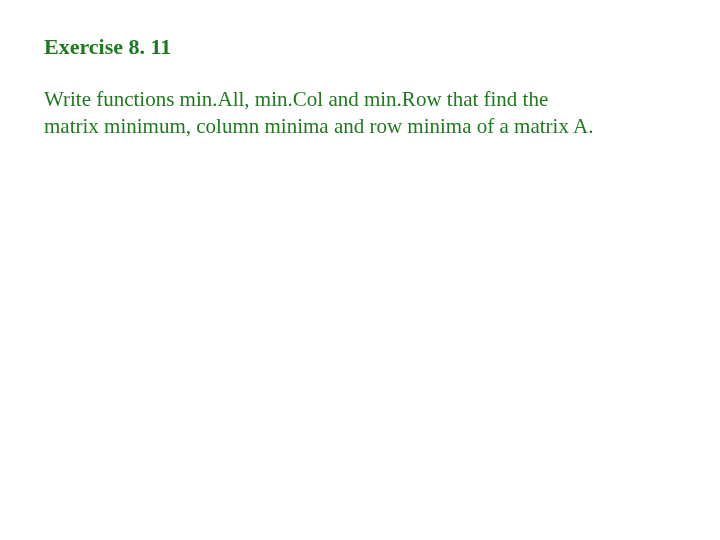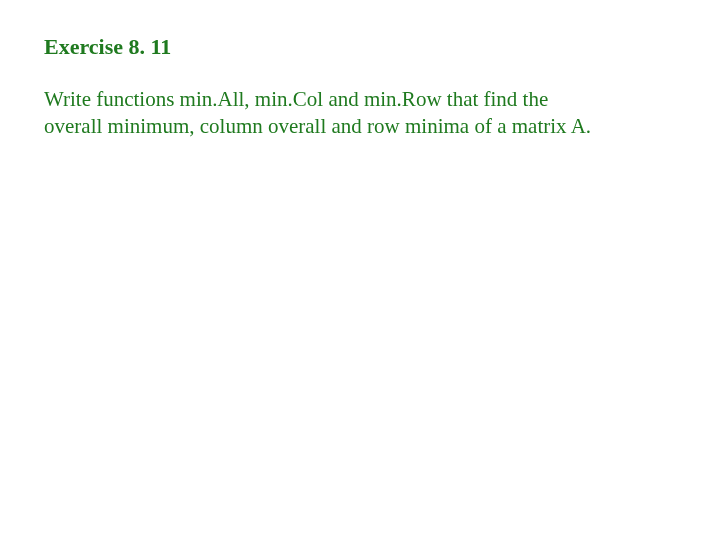--- a/index.html
+++ b/index.html
@@ -28,14 +28,14 @@
     font-weight: 400;
     line-height: 1.28;
     max-width: 620px;
   }
 </style>
 </head>
 <body>
 
 <div class="slide">
   <div class="title">Exercise 8. 11</div>
-  <div class="body">Write functions min.All, min.Col and min.Row that find the overall minimum, column overall and row minima of a matrix A.</div>
+  <div class="body">Write functions min.All, min.Col and min.Row that find the matrix minimum, column minima and row minima of a matrix A.</div>
 </div>
 
 </body></html>

